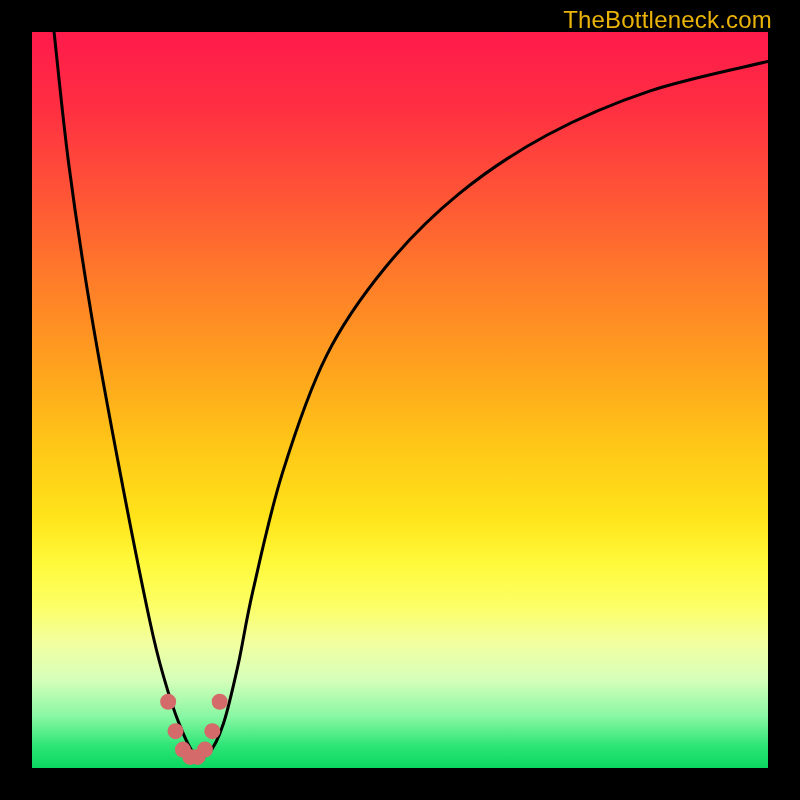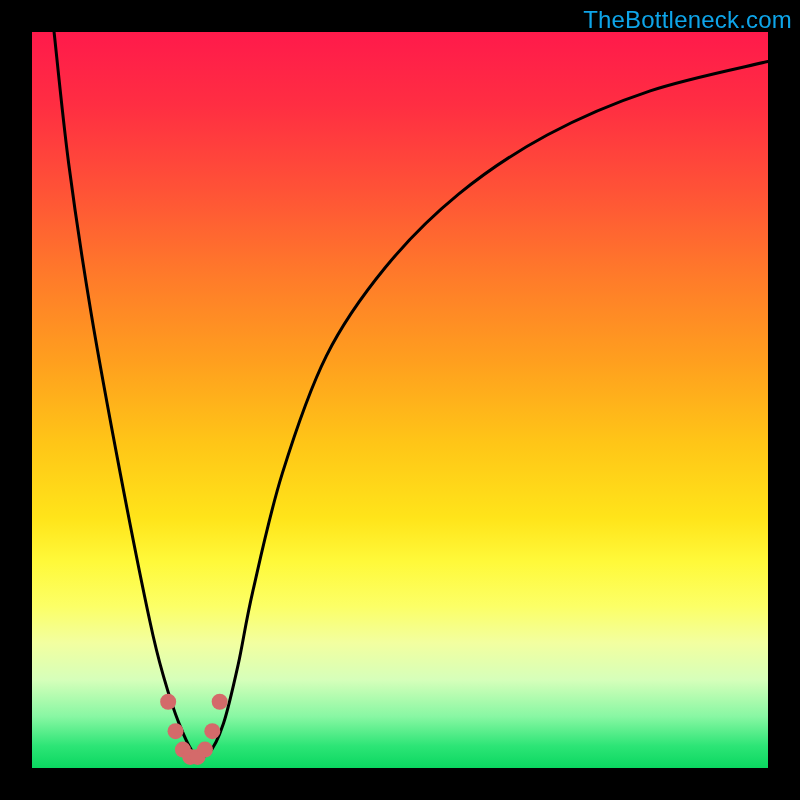--- a/index.html
+++ b/index.html
@@ -50,22 +50,22 @@
   }
   svg.curve {
     position: absolute;
     inset: 0;
     width: 736px;
     height: 736px;
   }
   .watermark {
     position: absolute;
     top: 6px;
-    right: 8px;
-    color: #0ea5e9;
+    right: 28px;
+    color: #eab308;
     font-size: 24px;
     font-weight: 400;
     letter-spacing: 0.2px;
   }
 </style>
 </head>
 <body>
 
 <div class="frame">
 

